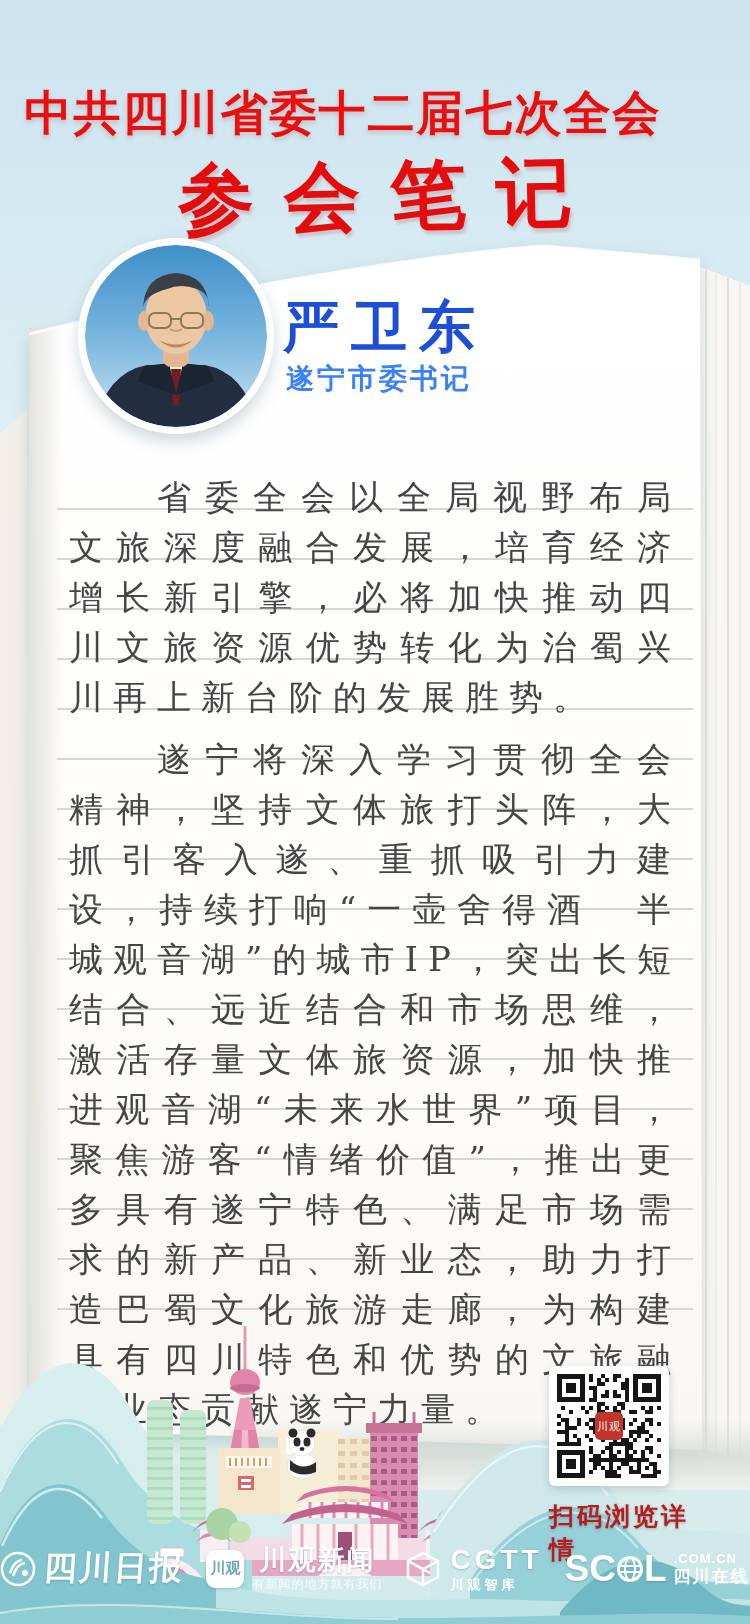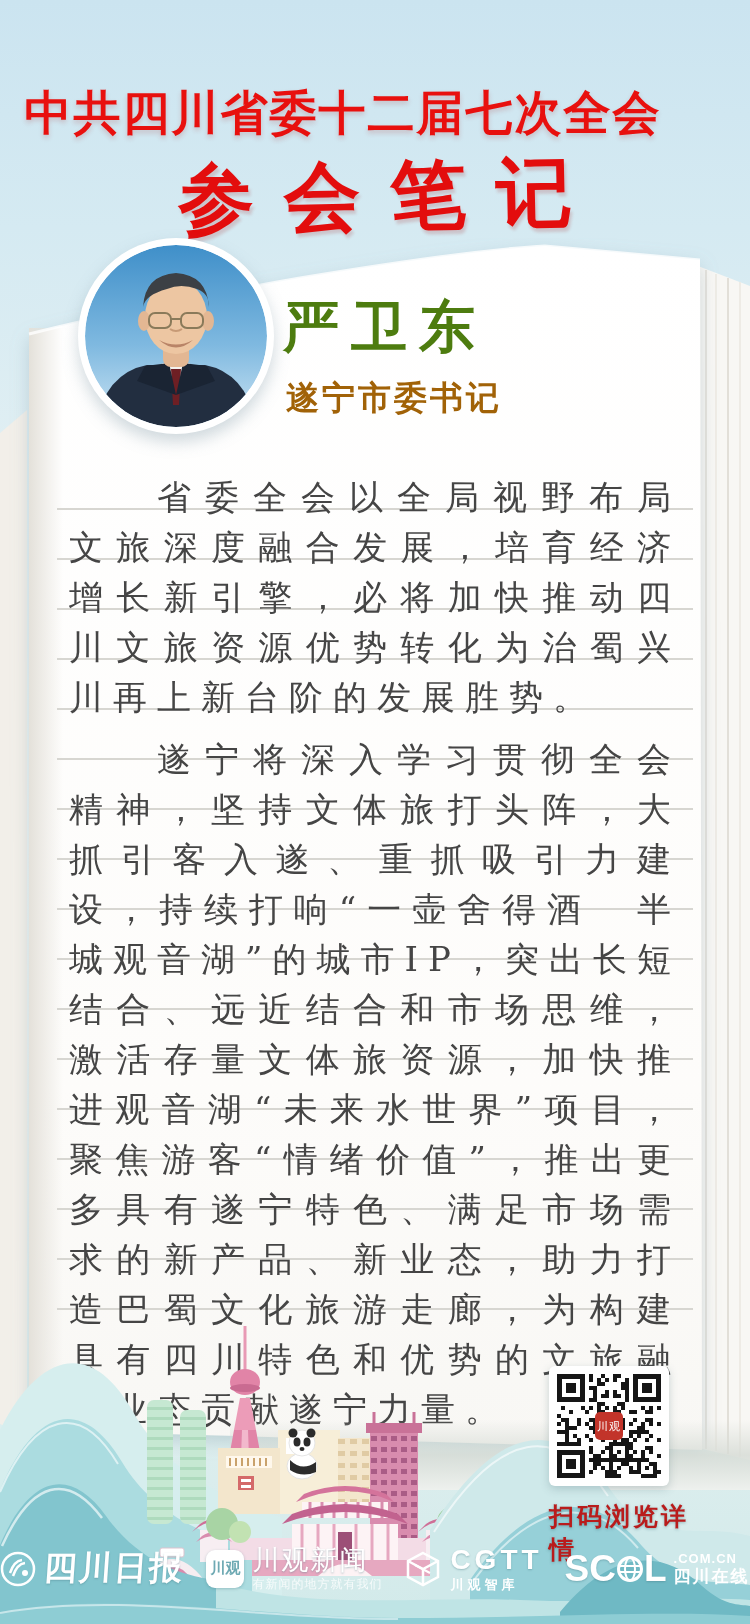--- a/index.html
+++ b/index.html
@@ -18,23 +18,23 @@
     text-shadow:2px 4px 3px rgba(160,30,30,.18);}
 
   
   .book-svg{top:238px;left:0;}
 
   
   .photo-wrap{top:238px;left:78px;width:196px;height:196px;border-radius:50%;
     background:#fff;box-shadow:0 8px 16px rgba(120,145,160,.35);padding:7px;box-sizing:border-box;}
   .photo-clip{width:182px;height:182px;border-radius:50%;overflow:hidden;display:block;}
   .person-name{top:290px;left:283px;font-family:"DejaVu Serif",serif;font-size:56px;
-    font-weight:700;color:#4d7c0f;letter-spacing:12px;}
-  .person-role{top:360px;left:286px;font-family:"DejaVu Serif",serif;font-size:33px;
-    font-weight:700;color:#a16207;letter-spacing:3px;margin-top:16px;}
+    font-weight:700;color:#1d4ed8;letter-spacing:12px;}
+  .person-role{top:360px;left:286px;font-family:"DejaVu Serif",serif;font-size:28px;
+    font-weight:700;color:#3b82f6;letter-spacing:3px;}
 
   
   .note-area{top:460px;left:57px;width:636px;height:870px;
     background:repeating-linear-gradient(to bottom,transparent 0,transparent 48px,#d7d6d1 48px,#d7d6d1 50px);
   }
   .note-area p{margin:12px;font-family:"DejaVu Serif",serif;font-size:34px;line-height:50px;
     color:#454545;letter-spacing:10px;text-align:justify;text-indent:88px;}
 
   
   .scene-svg{top:1280px;left:0;}
@@ -52,21 +52,21 @@
   
   .footer-row{top:1546px;left:0;width:750px;display:flex;justify-content:center;
     align-items:center;gap:22px;color:#fff;}
   .logo-item{display:flex;align-items:center;gap:8px;}
   .sd-text{font-family:"DejaVu Serif",serif;font-size:33px;font-weight:700;
     letter-spacing:2px;transform:skewX(-4deg);text-shadow:0 1px 2px rgba(70,120,130,.4);}
   .cg-icon{width:38px;height:38px;background:#fff;border-radius:9px;display:flex;
     align-items:center;justify-content:center;color:#6ea9b3;font-size:15px;font-weight:700;
     box-shadow:0 1px 3px rgba(70,120,130,.35);}
   .cg-stack{display:flex;flex-direction:column;line-height:1;}
-  .cg-name{font-size:27px;font-weight:400;letter-spacing:2px;text-shadow:0 1px 2px rgba(70,120,130,.4);}
+  .cg-name{font-size:27px;font-weight:700;letter-spacing:2px;text-shadow:0 1px 2px rgba(70,120,130,.4);text-align:center;}
   .cg-slogan{font-size:12px;opacity:.8;letter-spacing:1px;margin-top:4px;}
   .scol{display:flex;align-items:center;gap:4px;}
   .scol-word{font-size:37px;font-weight:800;letter-spacing:0;display:flex;align-items:center;
     text-shadow:0 1px 2px rgba(70,120,130,.4);}
   .scol-right{display:flex;flex-direction:column;line-height:1;margin-left:3px;}
   .scol-dom{font-size:13px;font-weight:800;letter-spacing:1px;}
   .scol-cn{font-size:17px;font-weight:800;letter-spacing:2px;margin-top:3px;}
   .cgtt-stack{display:flex;flex-direction:column;line-height:1;}
   .cgtt-name{font-size:28px;font-weight:800;letter-spacing:4px;text-shadow:0 1px 2px rgba(70,120,130,.4);}
   .cgtt-sub{font-size:13px;font-weight:700;letter-spacing:4px;margin-top:4px;}

